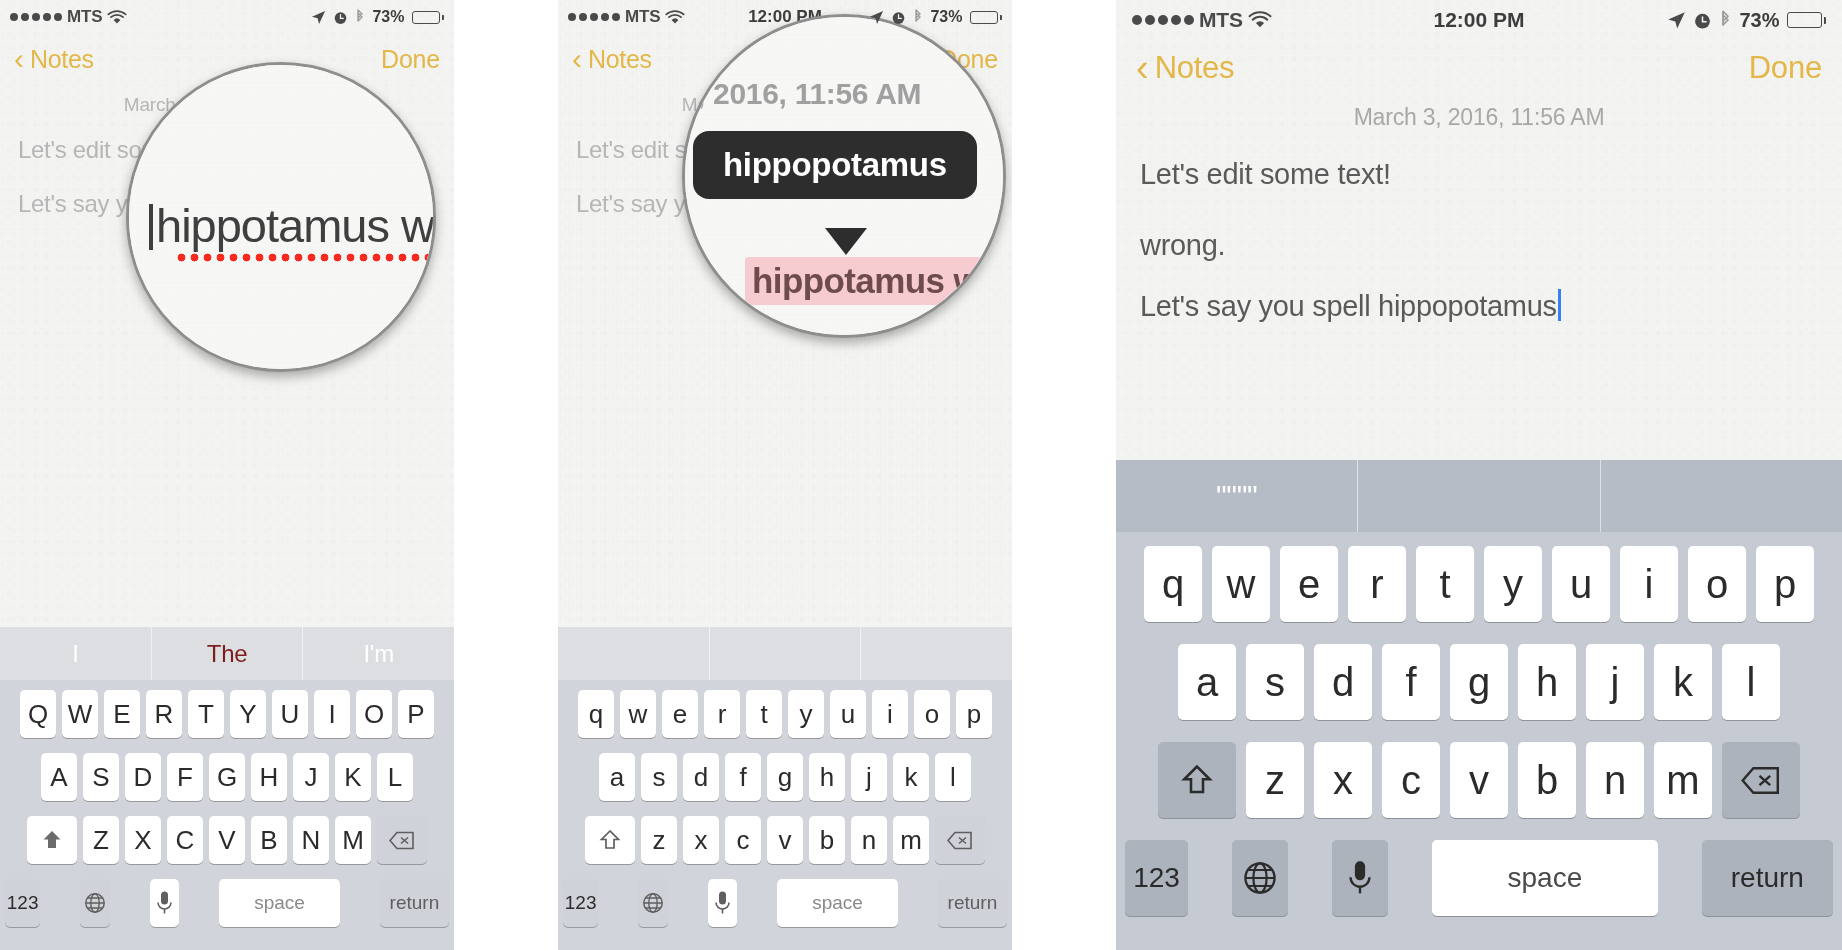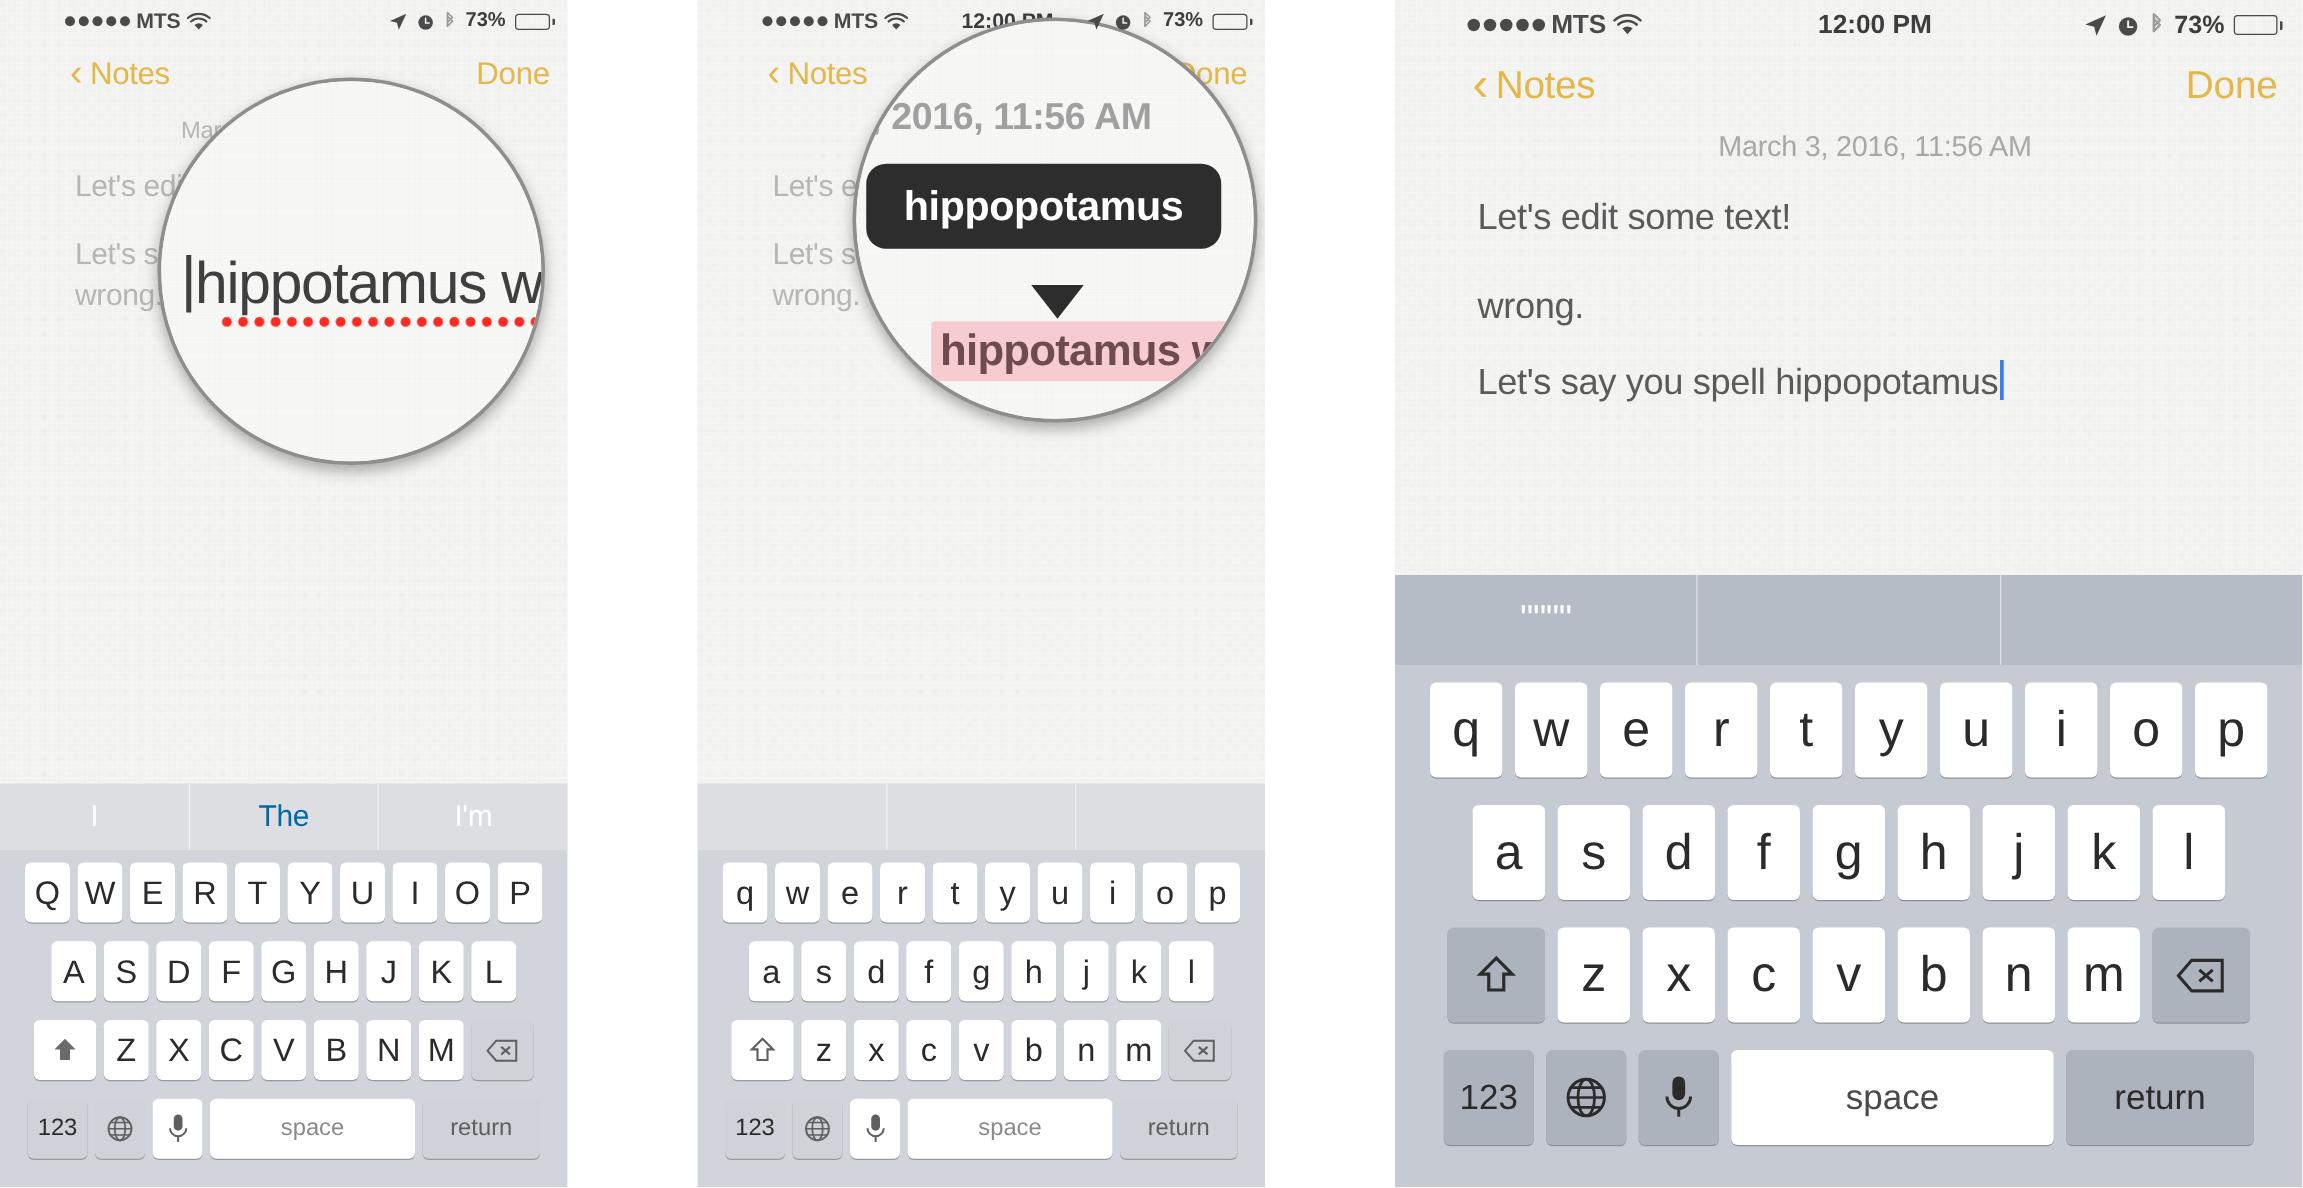--- a/index.html
+++ b/index.html
@@ -1,19 +1,19 @@
 <!DOCTYPE html>
 <html><head>
 <meta charset="utf-8">
 <style>
   * { box-sizing: border-box; margin:0; padding:0; }
   html,body { width:1842px; height:950px; background:#ffffff; font-family:"Liberation Sans", sans-serif; overflow:hidden; }
   .stage { position:relative; width:1842px; height:950px; display:flex; }
 
-  .panel { position:relative; height:950px; overflow:hidden; background:#f4f4f2;padding-left:42px; }
+  .panel { position:relative; height:950px; overflow:hidden; background:#f4f4f2; }
   .p1 { width:454px; }
   .gap { width:104px; height:950px; background:#ffffff; }
   .p2 { width:454px; }
   .gap2 { width:104px; height:950px; background:#ffffff; }
   .p3 { width:726px; }
 
   
   .paper {
     position:absolute; left:0; right:0; top:0; bottom:0;
     background-color:#f5f5f3;
@@ -93,21 +93,21 @@
     border-left:21px solid transparent; border-right:21px solid transparent; border-top:27px solid #2d2d2d; }
 
   
   .kb { position:absolute; left:0; right:0; bottom:0; }
   .sugg { display:flex; height:53px; align-items:stretch; }
   .sugg-cell { flex:1; display:flex; align-items:center; justify-content:center; font-size:24px; letter-spacing:-0.3px; }
   .sugg-div { width:1px; background:rgba(255,255,255,0.55); }
 
   .keys { padding:9px 3px 6px 3px; }
   .krow { display:flex; justify-content:center; margin-bottom:12px; }
-  .krow:last-child { margin-bottom:5px; }
+  .krow:last-child { margin-bottom:5px;gap:34px; }
   .key {
     background:#ffffff; border-radius:5px; box-shadow:0 1px 0 rgba(0,0,0,0.28);
     display:flex; align-items:center; justify-content:center;
     color:#2b2b2b; cursor:pointer; user-select:none;
   }
   .key.dark { background:#adb3bd; box-shadow:0 1px 0 rgba(0,0,0,0.28); }
   .key.grey { background:#cfd2d8; box-shadow:0 1px 0 rgba(0,0,0,0.28); }
 
   
   .p1 .kb, .p2 .kb { }
@@ -211,21 +211,21 @@
           <span class="loupe1-caret"></span><span>hippotamus</span> <span>w</span>
         </div>
         <div class="spell-underline"></div>
       </div>
     </div>
 
     <div class="kb" style="background:#d1d4da;">
       <div class="sugg" style="background:#dcdee2;">
         <div class="sugg-cell" style="color:#ffffff;">I</div>
         <div class="sugg-div"></div>
-        <div class="sugg-cell" style="color:#0369a1;">The</div>
+        <div class="sugg-cell" style="color:#7f1d1d;">The</div>
         <div class="sugg-div"></div>
         <div class="sugg-cell" style="color:#ffffff;">I'm</div>
       </div>
       <div class="keys">
         <div class="krow">
           <div class="key">Q</div>
           <div class="key">W</div>
           <div class="key">E</div>
           <div class="key">R</div>
           <div class="key">T</div>

